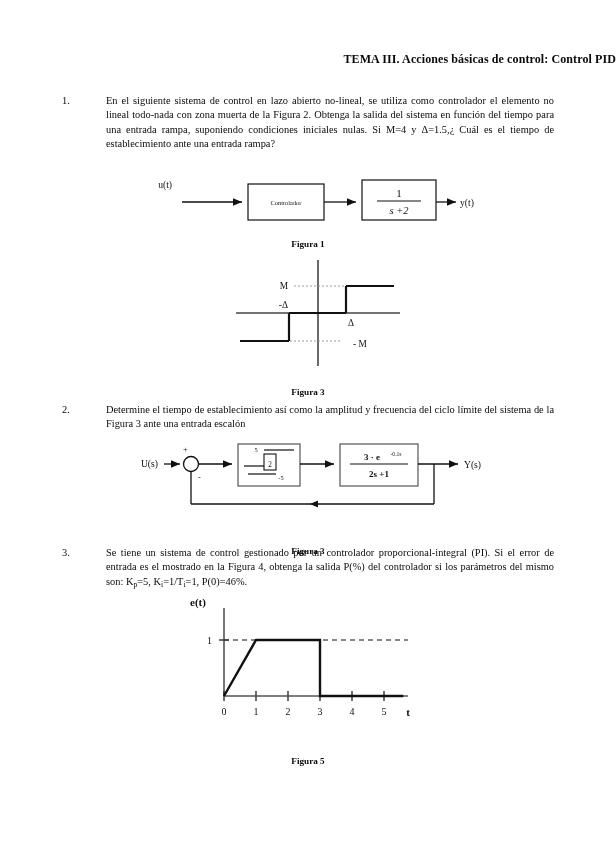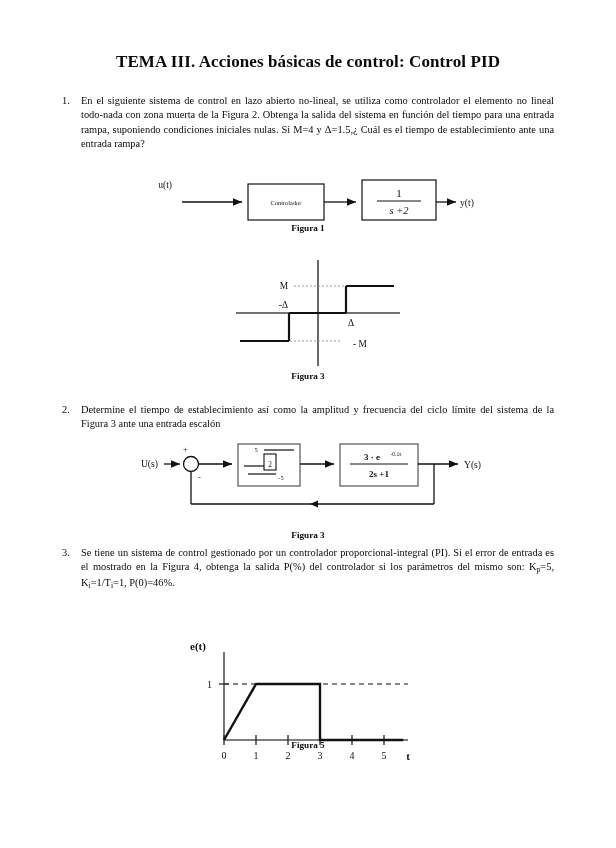--- a/index.html
+++ b/index.html
@@ -21,71 +21,72 @@
     width: 616px;
     height: 848px;
     background: #ffffff;
   }
   
   .doc-title {
     position: absolute;
     left: 0;
     top: 52px;
     width: 616px;
-    text-align: center;
+    text-align: right;
     font-weight: bold;
-    font-size: 17px;
+    font-size: 12px;
     letter-spacing: .1px;
   }
   
   .question {
     position: absolute;
     font-size: 10.4px;
     line-height: 14.3px;
     text-align: justify;
   }
   .q-num {
     position: absolute;
     left: 0;
     top: 0;
     width: 20px;
     text-align: left;
   }
   .q-body {
-    margin-left: 19px;
+    margin-left: 44px;
     display: block;
   }
   #question-1 { left: 62px; top: 94px;  width: 492px; }
   #question-2 { left: 62px; top: 403px; width: 492px; }
   #question-3 { left: 62px; top: 546px; width: 492px; }
 
   sub { font-size: 7.6px; vertical-align: baseline; position: relative; top: 2px; }
 
   
   .fig-caption {
     position: absolute;
     width: 616px;
     left: 0;
     text-align: center;
     font-weight: bold;
     font-size: 9.2px;
+    margin-top: 16px;
   }
   #caption-fig1 { top: 223px; }
   #caption-fig2 { top: 371px; }
   #caption-fig3 { top: 530px; font-family: Liberation Serif, serif; }
   #caption-fig4 { top: 740px; }
 
   
   .figure { position: absolute; }
   .figure svg { display: block; overflow: visible; }
 
   #figure-1 { left: 150px; top: 170px; width: 320px; height: 50px; }
   #figure-2 { left: 228px; top: 258px; width: 180px; height: 110px; }
   #figure-3 { left: 128px; top: 440px; width: 360px; height: 72px; }
-  #figure-4 { left: 180px; top: 636px; width: 250px; height: 135px; }
+  #figure-4 { left: 180px; top: 592px; width: 250px; height: 135px; }
 
   .blk-text { font-family: "Liberation Serif", serif; fill: #111; }
 </style>
 </head>
 <body>
 
 <div class="page">
 
   <div class="doc-title">TEMA III. Acciones básicas de control: Control PID</div>
 

